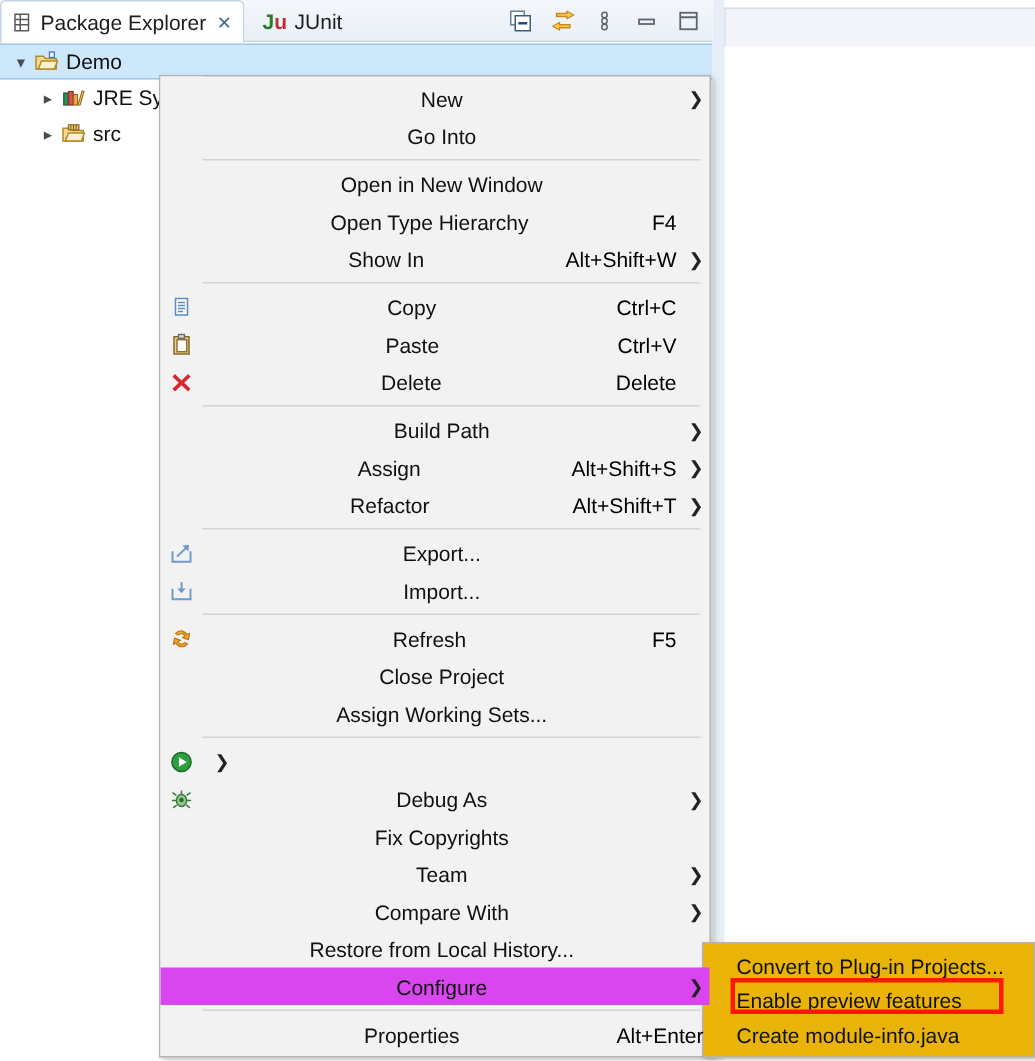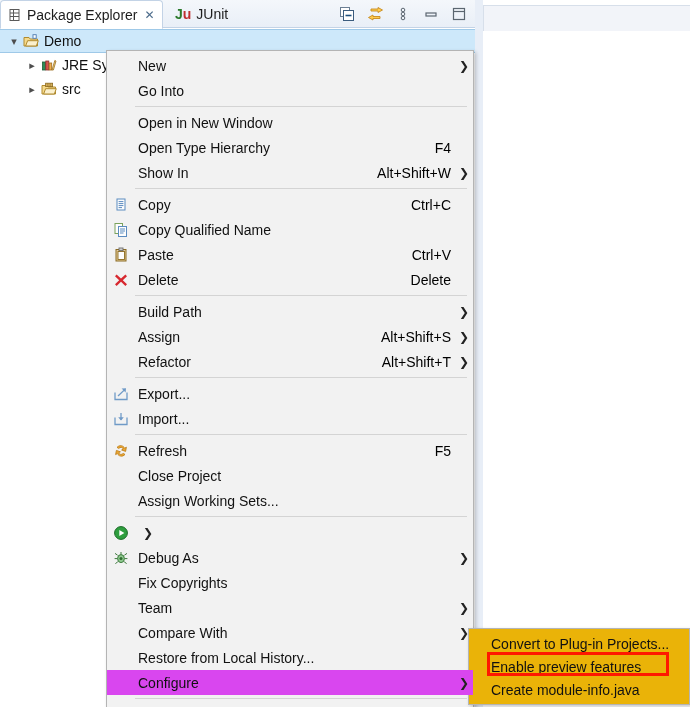--- a/index.html
+++ b/index.html
@@ -144,20 +144,21 @@
     background: #f2f2f2;
   }
   .mi {
     position: relative;
     display: flex; align-items: center;
     height: 25px;
     padding-left: 0;
     box-sizing: border-box;
     white-space: nowrap;
     z-index: 2;
+    text-align: center;
   }
   .mi.sel { background: #d946ef; }
   .mi-ico {
     width: 28px; min-width: 28px;
     display: inline-flex; align-items: center; justify-content: center;
   }
   .mi-label { flex: 1 1 auto; padding-left: 3px; }
   .mi-accel { color: #000000; padding-right: 4px; }
   .mi-arrow {
     width: 18px; min-width: 18px;
@@ -360,34 +361,20 @@
             <line x1="5.6" y1="10.6" x2="9" y2="10.6" stroke="#5b8bbf" stroke-width="1"></line>
           </svg>
         </span>
         <span class="mi-label">Copy</span>
         <span class="mi-accel">Ctrl+C</span>
         <span class="mi-arrow empty">❯</span>
       </div>
       <div class="mi">
         <span class="mi-ico">
           <svg width="16" height="16" viewBox="0 0 16 16">
-            <rect x="2" y="1.5" width="7.5" height="10" fill="#fdfdfd" stroke="#7aa25c" stroke-width="1"></rect>
-            <rect x="5.5" y="4.5" width="8" height="10" fill="#fdfdfd" stroke="#5b8bbf" stroke-width="1"></rect>
-            <line x1="7" y1="7" x2="12" y2="7" stroke="#5b8bbf" stroke-width="1"></line>
-            <line x1="7" y1="9" x2="12" y2="9" stroke="#5b8bbf" stroke-width="1"></line>
-            <line x1="7" y1="11" x2="10.5" y2="11" stroke="#5b8bbf" stroke-width="1"></line>
-          </svg>
-        </span>
-        <span class="mi-label">Copy Qualified Name</span>
-        <span class="mi-accel"></span>
-        <span class="mi-arrow empty">❯</span>
-      </div>
-      <div class="mi">
-        <span class="mi-ico">
-          <svg width="16" height="16" viewBox="0 0 16 16">
             <rect x="3" y="2.5" width="10" height="11.5" fill="#e8cf9a" stroke="#8a6a22" stroke-width="1"></rect>
             <rect x="5" y="4.5" width="6.5" height="8" fill="#fdfdfd" stroke="#8a6a22" stroke-width="0.9"></rect>
             <rect x="6" y="1" width="4" height="2.6" fill="#cfcfcf" stroke="#6a6a6a" stroke-width="0.9"></rect>
           </svg>
         </span>
         <span class="mi-label">Paste</span>
         <span class="mi-accel">Ctrl+V</span>
         <span class="mi-arrow empty">❯</span>
       </div>
       <div class="mi">

